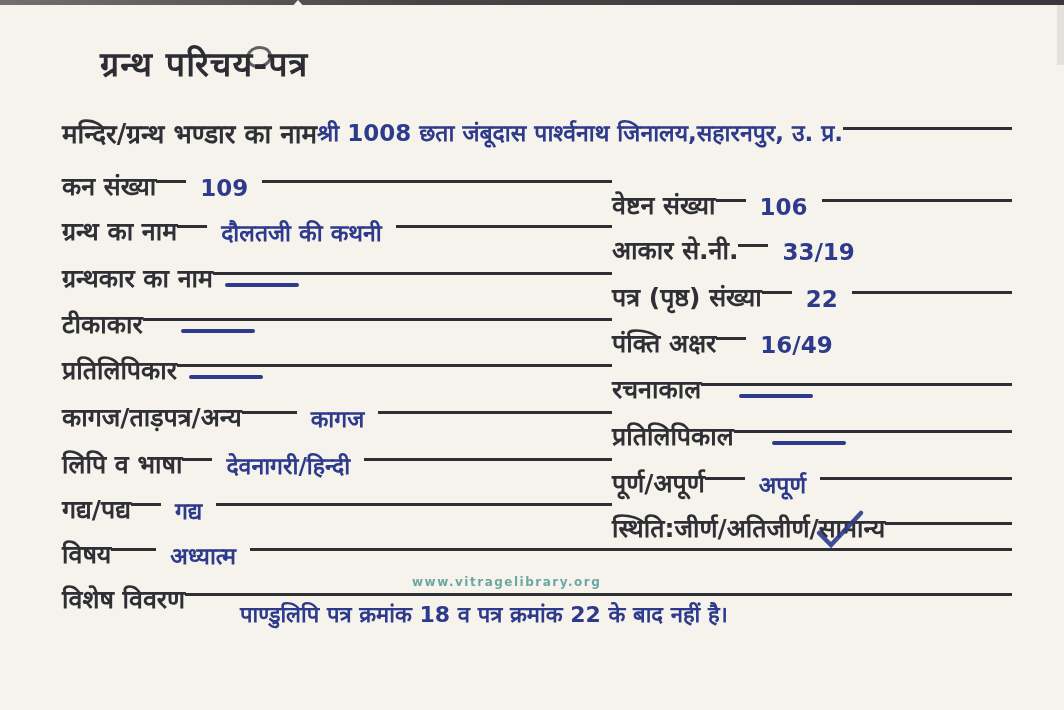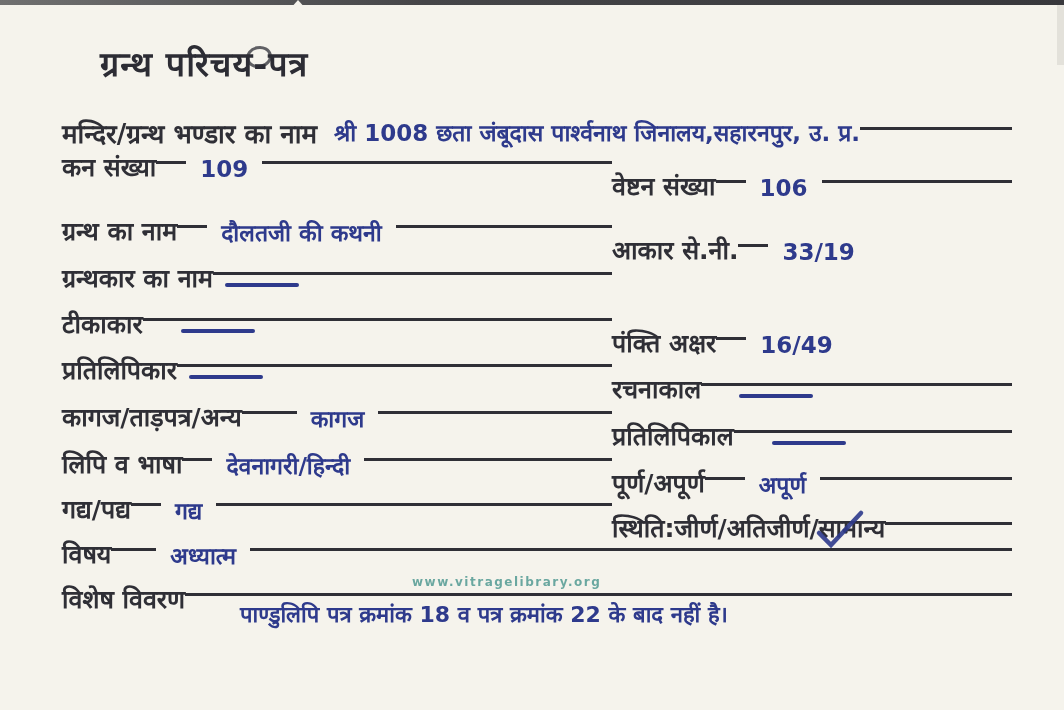--- a/index.html
+++ b/index.html
@@ -32,21 +32,21 @@
     position:absolute;top:40px;left:0;width:100%;
     text-align:left;padding-left:40px;box-sizing:border-box;
     font-size:34px;font-weight:700;letter-spacing:1px;color:#2c2c34;
     white-space:nowrap;
   }
   .header-row{
     position:absolute;top:110px;left:2px;right:0;
     display:flex;align-items:flex-end;white-space:nowrap;
   }
   .header-lbl{font-size:26px;font-weight:600;line-height:44px;}
-  .header-val{font-size:23px;font-weight:700;color:var(--blue);line-height:46px;margin-left:17px;}
+  .header-val{font-size:23px;font-weight:700;color:var(--blue);line-height:46px;margin-left:0;}
 
   .row{position:absolute;left:2px;right:0;height:44px;display:flex;}
   .part-left{flex:0 0 550px;width:550px;display:flex;}
   .part-right{flex:1;display:flex;margin-top:19px;}
   .lbl{white-space:nowrap;font-size:25px;font-weight:600;line-height:44px;color:var(--ink);}
   .val{white-space:nowrap;font-size:23px;font-weight:700;line-height:46px;color:var(--blue);margin:0 14px;}
   .conn{flex:0 0 30px;width:30px;height:0;border-top:3px solid var(--ink);margin-top:15px;}
   .conn.w55{flex-basis:55px;width:55px;}
   .conn.w45{flex-basis:45px;width:45px;}
   .conn.w40{flex-basis:40px;width:40px;}
@@ -84,21 +84,21 @@
     <div class="title">ग्रन्थ परिचय-पत्र</div>
 
     <div class="header-row">
       <span class="header-lbl">मन्दिर/ग्रन्थ भण्डार का नाम</span>
       <span class="header-val">श्री 1008 छता जंबूदास पार्श्वनाथ जिनालय,सहारनपुर, उ. प्र.</span>
       <span class="slot">
           <span class="rule"></span>
         </span>
     </div>
 
-    <div class="row" style="top:146px">
+    <div class="row" style="top:165px">
       <div class="part-left">
         <span class="lbl">कन संख्या</span>
         <span class="conn"></span>
         <span class="val">109</span>
         <span class="slot">
             <span class="rule"></span>
           </span>
       </div>
       <div class="part-right">
         <span class="lbl">वेष्टन संख्या</span>
@@ -126,20 +126,28 @@
         <span class="spacer"></span>
       </div>
     </div>
 
     <div class="row" style="top:257px">
       <div class="part-left">
         <span class="lbl">ग्रन्थकार का नाम</span>
         <span class="slot near">
             <span class="rule"></span>
             <span class="dash"></span>
+          </span>
+      </div>
+      <div class="part-right">
+        <span class="lbl">पत्र (पृष्ठ) संख्या</span>
+        <span class="conn"></span>
+        <span class="val">22</span>
+        <span class="slot">
+            <span class="rule"></span>
           </span>
       </div>
     </div>
 
     <div class="row" style="top:303px">
       <div class="part-left">
         <span class="lbl">टीकाकार</span>
         <span class="slot">
             <span class="rule"></span>
             <span class="dash"></span>

